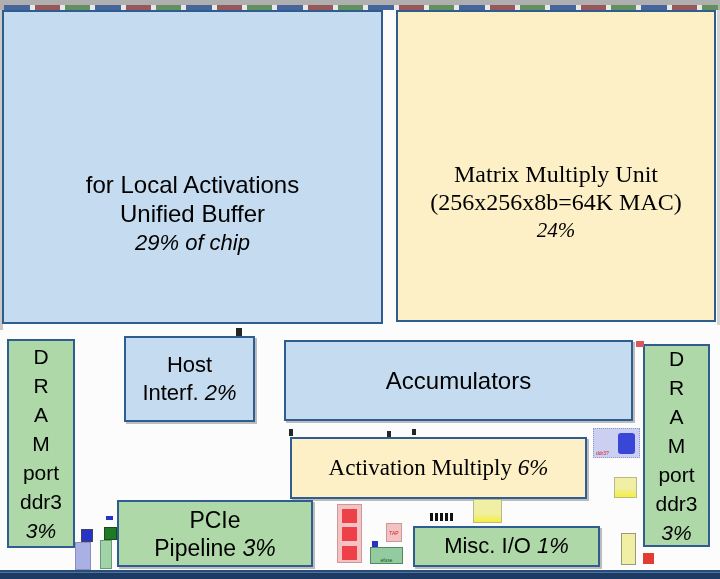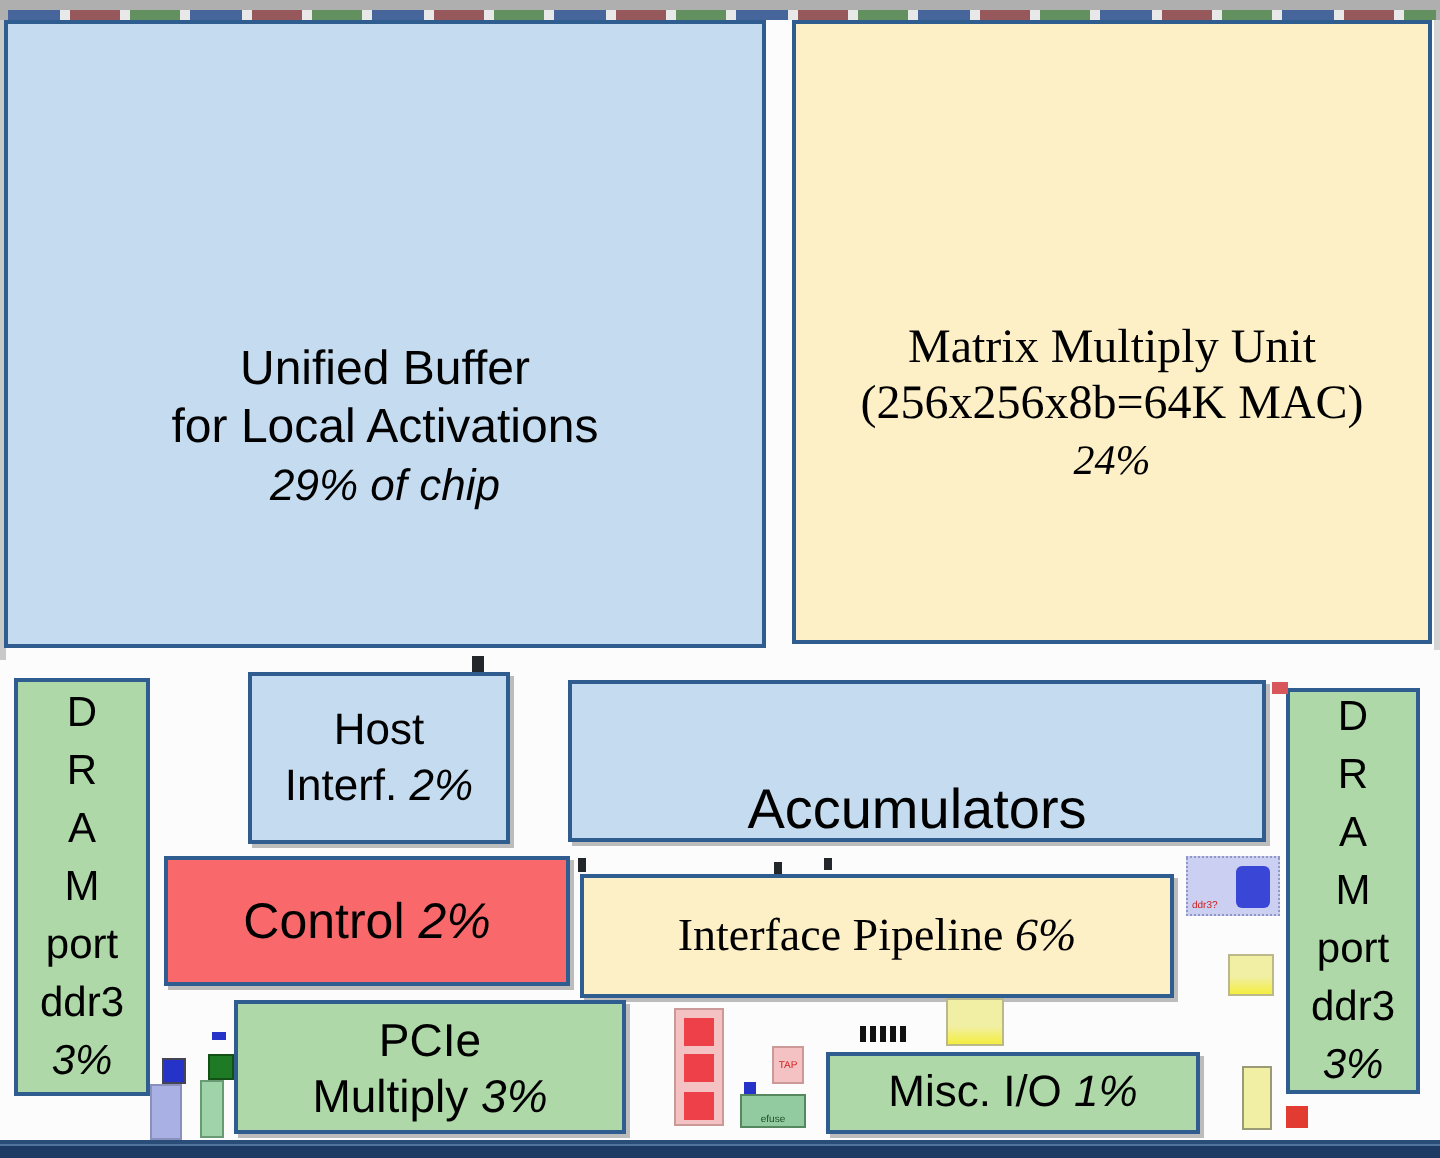--- a/index.html
+++ b/index.html
@@ -42,21 +42,21 @@
   #unified-buffer{left:2px;top:10px;width:381px;height:314px;font-size:24px;line-height:29px;}
   #unified-buffer .lines{transform:translateY(46px);}
   #matrix-multiply{left:396px;top:10px;width:320px;height:312px;font-size:24px;line-height:28px;}
   #matrix-multiply .lines{transform:translateY(36px);}
 
   .dram{font-size:21px;line-height:29px;}
   #dram-left{left:7px;top:339px;width:68px;height:209px;}
   #dram-right{left:643px;top:344px;width:67px;height:203px;}
 
   #host-interface{left:124px;top:336px;width:131px;height:86px;font-size:22px;line-height:28px;}
-  #accumulators{left:284px;top:340px;width:349px;height:81px;font-size:28px;line-height:29px;justify-content:flex-end;}
+  #accumulators{left:284px;top:340px;width:349px;height:81px;font-size:24px;line-height:29px;}
   #control{left:82px;top:428px;width:203px;height:65px;font-size:25px;}
   #activation-pipeline{left:290px;top:437px;width:297px;height:62px;font-size:23px;}
   #pcie-interface{left:117px;top:500px;width:196px;height:67px;font-size:23px;line-height:28px;}
   #misc-io{left:413px;top:526px;width:187px;height:41px;font-size:22px;justify-content:center;}
 
   .art{position:absolute;box-sizing:border-box;}
   .microtext{font-size:5px;line-height:6px;display:block;}
 
   #die-blue-square{left:81px;top:529px;width:12px;height:13px;background:#2633C9;border:1px solid #445;}
   #die-lavender-strip{left:75px;top:542px;width:16px;height:28px;background:#A9B0E4;border:1px solid #8890BB;}
@@ -95,22 +95,22 @@
 
   <div class="edge" id="top-bar">
     <div class="padring"></div>
   </div>
   <div class="edge" id="left-sliver"></div>
   <div class="edge" id="right-sliver"></div>
   <div class="edge" id="bottom-bar"></div>
 
   <div class="box fill-blue" id="unified-buffer">
     <div class="lines">
+      <div>for Local Activations</div>
       <div>Unified Buffer</div>
-      <div>for Local Activations</div>
       <div class="it" style="font-size:22px">29% of chip</div>
     </div>
   </div>
 
   <div class="box fill-cream" id="matrix-multiply">
     <div class="lines">
       <div>Matrix Multiply Unit</div>
       <div>(256x256x8b=64K MAC)</div>
       <div class="it" style="font-size:21px">24%</div>
     </div>
@@ -141,38 +141,32 @@
     <div>
       <span>Interf.</span>
       <span class="pct">2%</span>
     </div>
   </div>
 
   <div class="box fill-blue shadow" id="accumulators">
     <div>Accumulators</div>
   </div>
 
-  <div class="box fill-red shadow" id="control">
-    <div>
-      <span>Control</span>
-      <span class="pct">2%</span>
-    </div>
-  </div>
 
   <div class="box fill-cream shadow" id="activation-pipeline">
     <div>
-      <span>Interface Pipeline</span>
+      <span>Activation Multiply</span>
       <span class="pct">6%</span>
     </div>
   </div>
 
   <div class="box fill-green shadow" id="pcie-interface">
     <div>PCIe</div>
     <div>
-      <span>Multiply</span>
+      <span>Pipeline</span>
       <span class="pct">3%</span>
     </div>
   </div>
 
   <div class="box fill-green shadow" id="misc-io">
     <div>
       <span>Misc. I/O</span>
       <span class="pct">1%</span>
     </div>
   </div>

